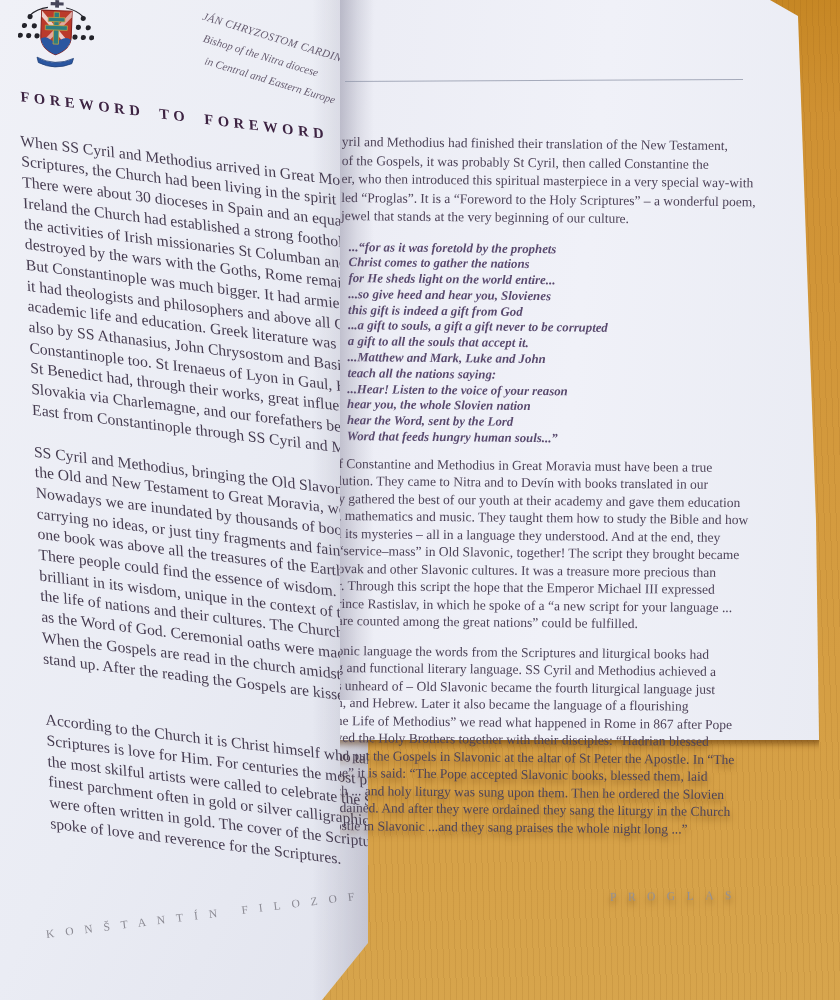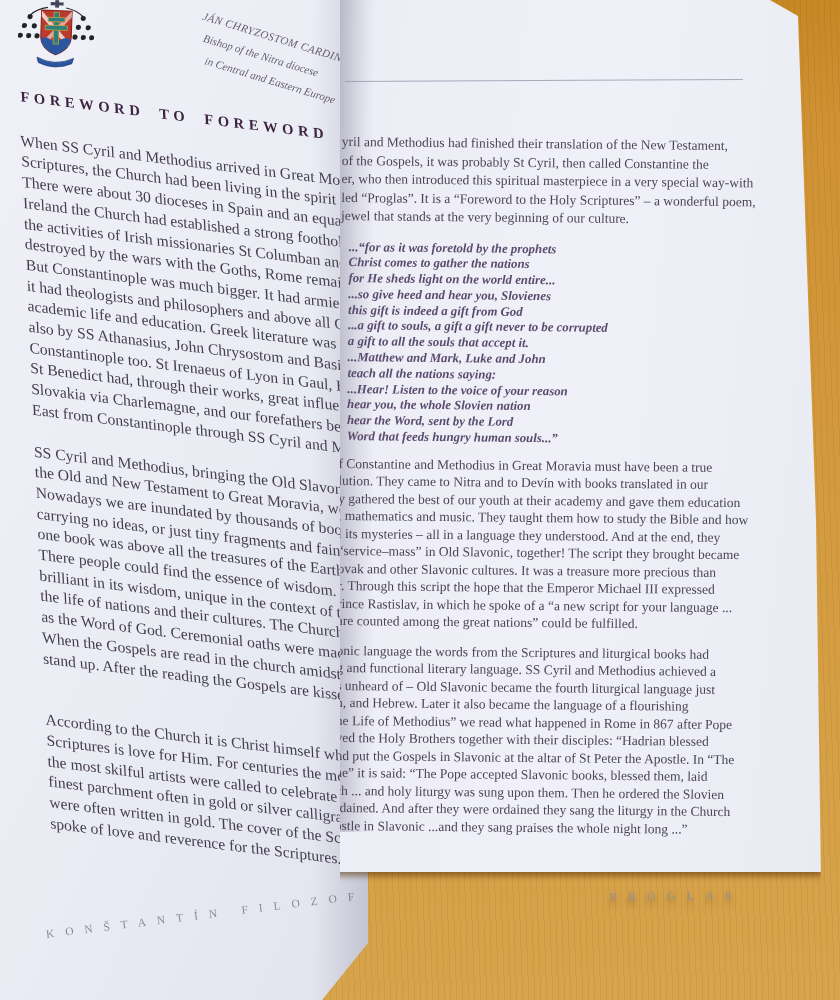--- a/index.html
+++ b/index.html
@@ -44,21 +44,21 @@
   .lp-para2{margin-top:21px;}
   .lp-para3{margin-top:41px;}
   .lp-footer{
     position:absolute;left:46px;top:928px;white-space:nowrap;
     transform:rotate(-7deg);transform-origin:0 50%;
     font-size:11.5px;letter-spacing:11px;color:#8c8b94;
   }
 
   
   .right-page{
-    position:absolute;left:326px;top:0;width:496px;height:872px;z-index:2;
+    position:absolute;left:326px;top:0;width:496px;height:740px;z-index:2;
     background:linear-gradient(96deg,#dddfe9 0%,#ecedf5 9%,#f0f1f8 50%,#e9ebf3 100%);
     clip-path:polygon(14px 0,444px 0,472px 16px,490px 520px,496px 956px,40px 964px,14px 918px);
     filter:drop-shadow(0 4px 3px rgba(80,40,0,0.55));
   }
   .right-page::before{
     content:'';position:absolute;left:12px;top:0;bottom:40px;width:36px;
     background:linear-gradient(90deg,rgba(70,65,95,0.28),rgba(70,65,95,0.10) 55%,rgba(70,65,95,0));
   }
   .rp-rule{
     position:absolute;left:19px;top:80px;width:398px;height:1px;

